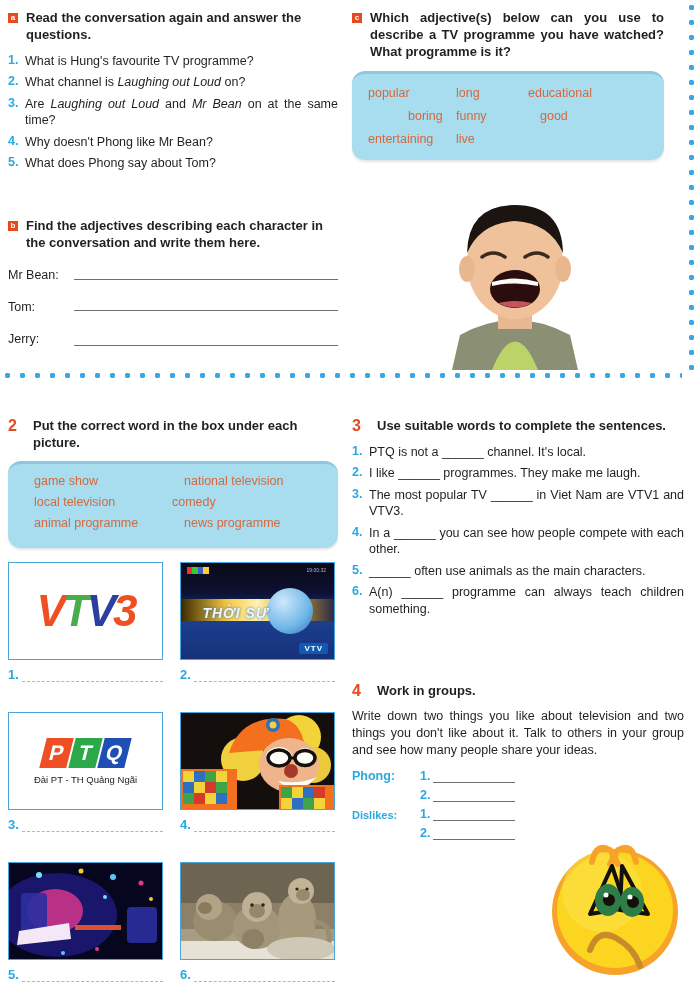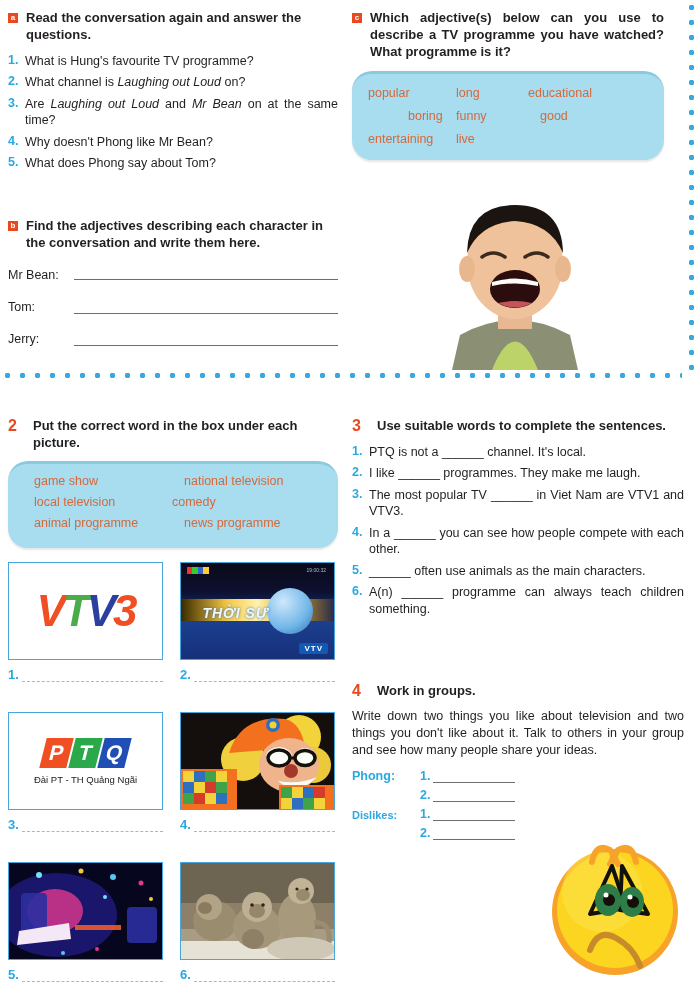--- a/index.html
+++ b/index.html
@@ -30,21 +30,21 @@
   .bignum {
     color: #e8491f; font-weight: bold; font-size: 16px;
     flex: 0 0 17px; line-height: 1;
   }
   .head { display: flex; align-items: flex-start; gap: 8px; }
   .head .htxt { font-size: 13px; font-weight: bold; line-height: 1.3; }
 
   
   .wordbox {
     background: #a8dcef;
-    border-radius: 20px;
+    border-radius: 13px;
     border-top: 3px solid #8cc9df;
     box-shadow: 0 2px 2px rgba(0,0,0,.10);
     color: #d4693c;
     font-size: 12.5px;
   }
 
   
   .dot-right {
     position: absolute; right: 5px; top: 0px; width: 7px; height: 380px;
     background-image: radial-gradient(circle, #3aa8e0 2.6px, rgba(0,0,0,0) 3px);
@@ -155,21 +155,21 @@
   <div style="position:absolute;left:8px;top:218px;width:330px;">
     <div class="head">
       <span class="badge">b</span>
       <span class="htxt">Find the adjectives describing each character in the conversation and write them here.</span>
     </div>
     <div style="margin-top:16px;">
       <div style="display:flex;align-items:center;gap:4px;margin-bottom:18px;">
         <span style="font-size:12.5px;width:62px;flex:0 0 62px;">Mr Bean:</span>
         <span class="wline"></span>
       </div>
-      <div style="display:flex;align-items:flex-end;gap:4px;margin-bottom:18px;">
+      <div style="display:flex;gap:4px;margin-bottom:18px;">
         <span style="font-size:12.5px;width:62px;flex:0 0 62px;">Tom:</span>
         <span class="wline"></span>
       </div>
       <div style="display:flex;align-items:flex-end;gap:4px;margin-top:15px;">
         <span style="font-size:12.5px;width:62px;flex:0 0 62px;">Jerry:</span>
         <span class="wline"></span>
       </div>
     </div>
   </div>
 

